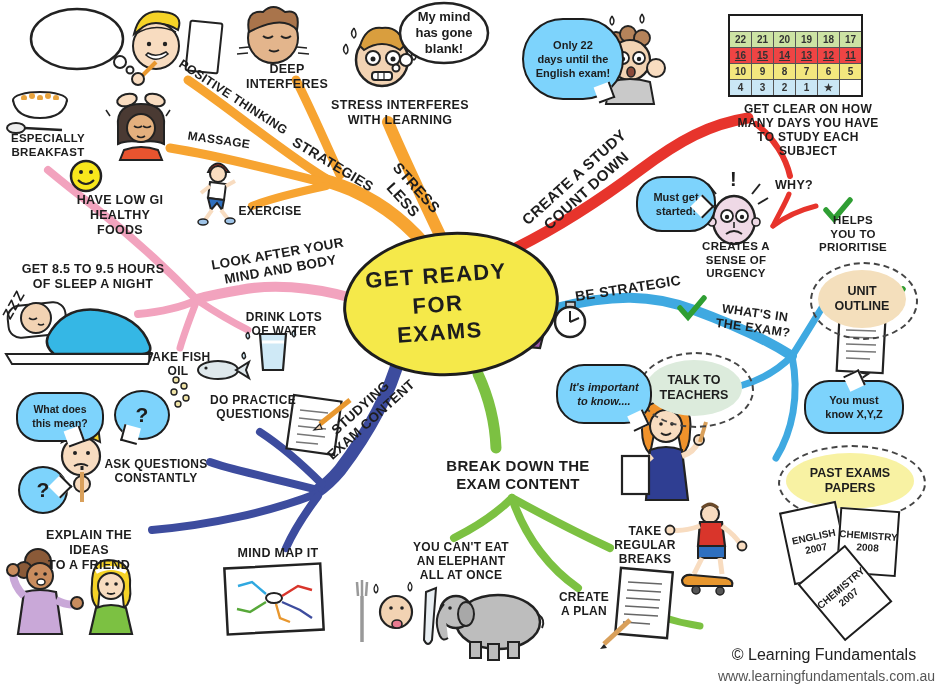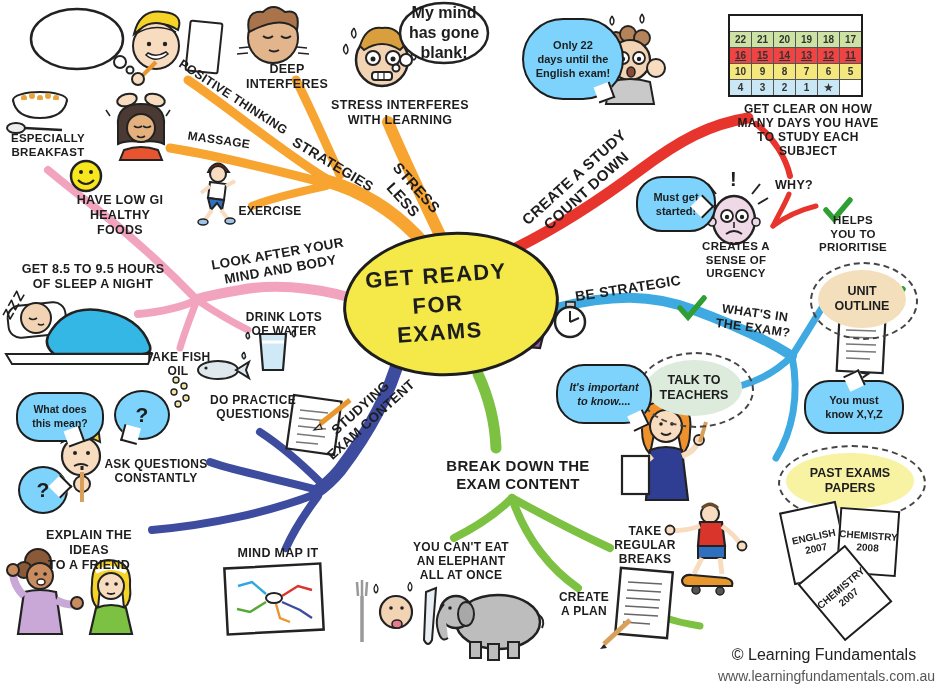--- a/index.html
+++ b/index.html
@@ -417,21 +417,21 @@
 <div class="burst" style="left:638px;top:352px;width:112px;height:72px;"></div>
 <div class="blob" style="left:646px;top:360px;width:96px;height:56px;background:#DCEBDC;font-size:12.5px;">TALK TO
 TEACHERS</div>
 <div class="burst" style="left:810px;top:262px;width:104px;height:74px;"></div>
 <div class="blob" style="left:818px;top:270px;width:88px;height:58px;background:#F4DFBC;font-size:12.5px;">UNIT
 OUTLINE</div>
 <div class="burst" style="left:778px;top:445px;width:144px;height:72px;"></div>
 <div class="blob" style="left:786px;top:453px;width:128px;height:56px;background:#F8F2A3;font-size:12.5px;">PAST EXAMS
 PAPERS</div>
 
-<div class="cloudtxt" style="left:402px;top:8px;width:84px;height:50px;font-size:16px;">My mind
+<div class="cloudtxt" style="left:402px;top:8px;width:84px;height:50px;font-size:13px;">My mind
 has gone
 blank!</div>
 
 <div class="bubble" style="left:522px;top:18px;width:98px;height:78px;border-radius:45px;font-size:11px;">Only 22
 days until the
 English exam!</div>
 <div class="tail" style="left:596px;top:84px;transform:rotate(-20deg);"></div>
 
 <div class="bubble" style="left:636px;top:176px;width:76px;height:52px;border-radius:26px;font-size:11px;">Must get
 started!</div>

